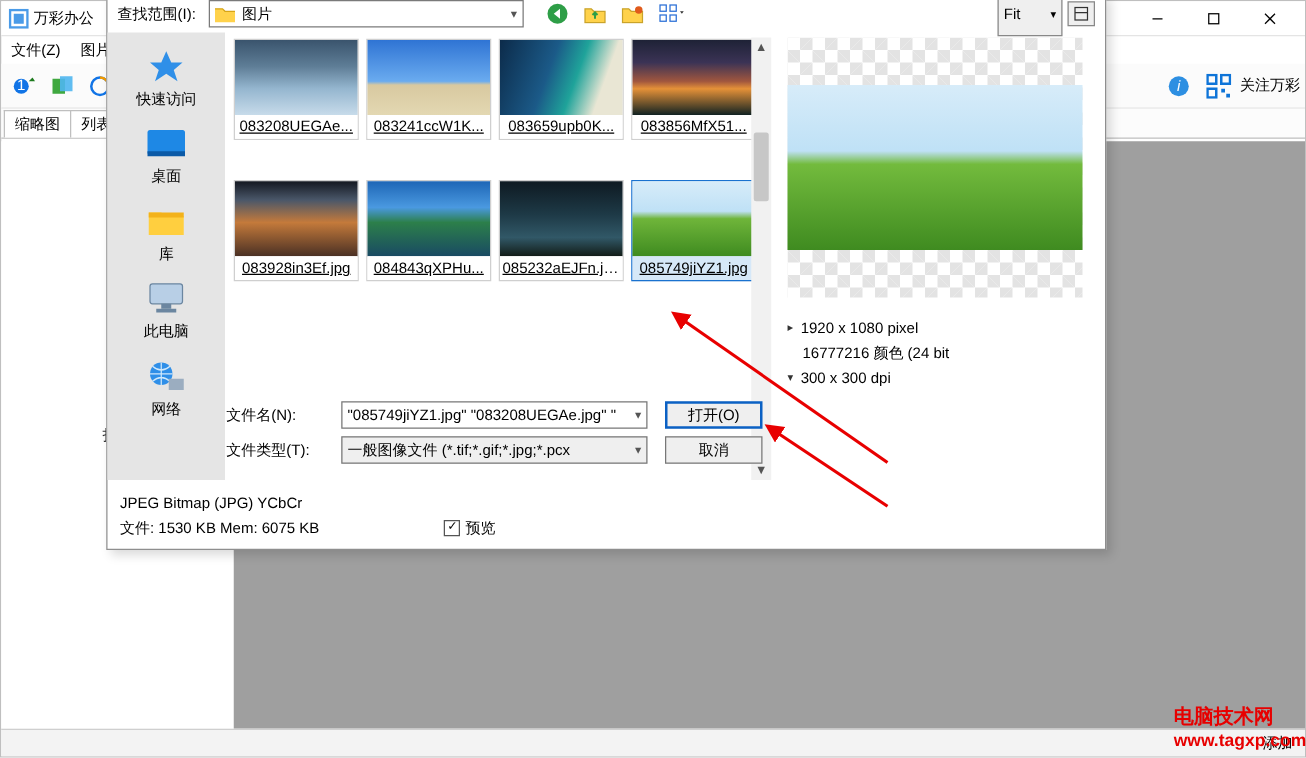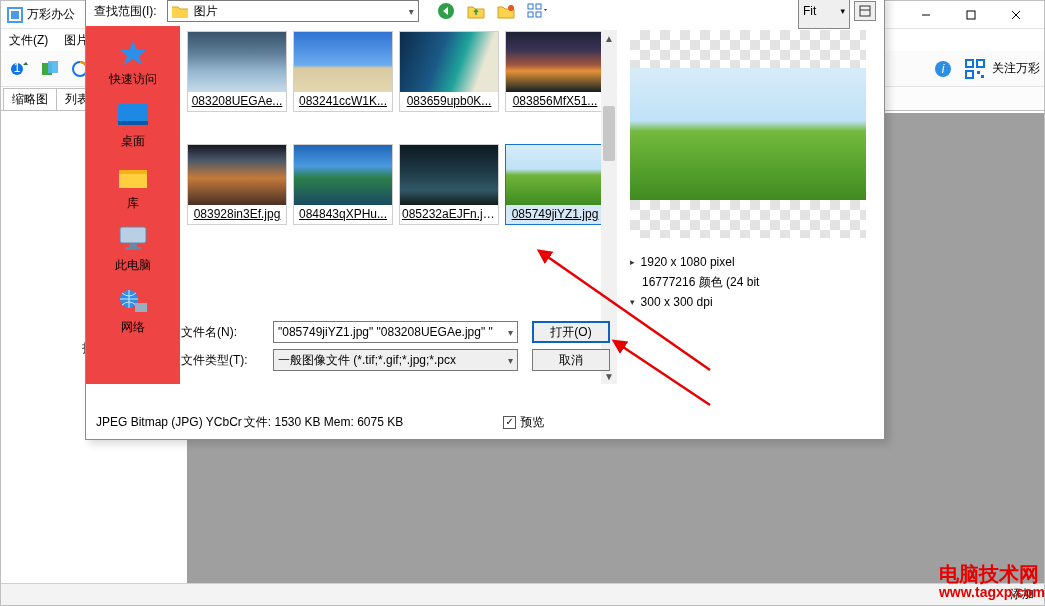--- a/index.html
+++ b/index.html
@@ -25,21 +25,21 @@
   
   .dialog{position:absolute;left:85px;top:-5px;width:800px;height:445px;background:#fff;border:1px solid #8e8e8e;box-shadow:4px 4px 8px rgba(0,0,0,.15);}
   .dlg-top{height:30px;display:flex;align-items:center;padding:4px 8px;gap:10px;}
   .lookin-lbl{white-space:nowrap;}
   .lookin-box{flex:0 0 252px;height:22px;border:1px solid #7a7a7a;background:#fff;display:flex;align-items:center;padding:0 4px;gap:6px;}
   .lookin-box .fld{width:16px;height:13px;}
   .lookin-box .arrow{margin-left:auto;font-size:10px;color:#555;}
   .navicons{display:flex;align-items:center;gap:12px;margin-left:8px;}
   .navicons span svg{display:block;}
   .dlg-body{position:absolute;left:0;top:30px;right:0;bottom:55px;display:flex;}
-  .places{width:94px;background:#ef4444;display:flex;flex-direction:column;align-items:center;gap:12px;padding-top:12px;}
+  .places{width:94px;background:#e5e5e5;display:flex;flex-direction:column;align-items:center;gap:12px;padding-top:12px;}
   .place{display:flex;flex-direction:column;align-items:center;gap:3px;color:#000;width:80px;}
   .place .pic{width:34px;height:30px;display:flex;align-items:center;justify-content:center;}
   .file-area{flex:0 0 430px;padding:4px 0 0 6px;}
   .thumb-grid{display:flex;flex-wrap:wrap;gap:8px 6px;width:428px;border:1px dotted transparent;text-decoration:underline;}
   .thumb{width:100px;border:1px solid #cfcfcf;background:#fff;display:flex;flex-direction:column;align-items:center;}
   .thumb .img{width:100%;height:60px;}
   .thumb .cap{width:100%;text-align:center;padding:2px 2px 3px;overflow:hidden;text-overflow:ellipsis;white-space:nowrap;background:#fff;}
   .thumb.sel{border:1px solid #1a72cf;background:#d6e8f8;}
   .thumb.sel .cap{background:#d6e8f8;}
   .scrollbar{position:absolute;right:267px;top:4px;bottom:0;width:16px;background:#f1f1f1;}
@@ -66,32 +66,32 @@
   .dlg-bottom{position:absolute;left:95px;right:10px;bottom:62px;}
   .frow{display:flex;align-items:center;gap:14px;margin-bottom:6px;}
   .frow .lab{width:78px;}
   .frow .combo{width:245px;height:22px;border:1px solid #777;background:#fff;display:flex;align-items:center;padding:0 4px;font-size:12px;}
   .frow .combo .ar{margin-left:auto;font-size:10px;color:#555;}
   .frow .combo.gray{background:#efefef;}
   .dbtn{width:78px;height:22px;border:1px solid #777;background:#efefef;display:flex;align-items:center;justify-content:center;}
   .dbtn.def{border:2px solid #0b61c4;}
 
   .dlg-foot{position:absolute;left:10px;bottom:8px;right:10px;display:flex;align-items:flex-end;line-height:18px;color:#000;}
-  .dlg-foot .info{display:flex;flex-direction:row;gap:2px;margin-top:28px;}
+  .dlg-foot .info{display:flex;flex-direction:column;gap:2px;margin-top:28px;}
   .chk{display:flex;align-items:center;gap:4px;margin-left:100px;}
   .chk .box{width:13px;height:13px;border:1px solid #555;display:flex;align-items:center;justify-content:center;font-size:10px;color:#000;}
 
   
   .arrow-ann{position:absolute;pointer-events:none;}
   
   
   .tag-wm{position:absolute;right:0;bottom:5px;display:flex;align-items:center;gap:8px;}
   .tag-box{background:#0b58bd;color:#fff;font-weight:900;font-size:30px;font-family:Arial;padding:2px 10px 4px;letter-spacing:2px;}
   .tag-txt{display:flex;flex-direction:column;line-height:18px;}
-  .tag-txt .l1{color:#e70000;font-size:20px;font-weight:700;}
+  .tag-txt .l1{color:#e70000;font-size:16px;font-weight:700;}
   .tag-txt .l2{color:#e70000;font-size:14px;font-weight:700;}
   
   
   .g-clouds{background:linear-gradient(#3a546d 0%,#5e7d96 35%,#95b6cf 65%,#c7dbea 100%);}
   .g-desert{background:linear-gradient(#2f74d4 0%,#6aabef 55%,#d8c9a0 60%,#e3d8b2 100%);}
   .g-coast{background:linear-gradient(110deg,#0c2b4a 0%,#1b5a88 40%,#1fa39a 60%,#e9e6d4 80%);}
   .g-sunset{background:linear-gradient(#1e2236 0%,#3b3355 30%,#a0563e 55%,#e59138 65%,#122 100%);}
   .g-mount{background:linear-gradient(#141821 0%,#4a5769 25%,#c47a3b 55%,#4a3024 100%);}
   .g-lake{background:linear-gradient(#1e66b6 0%,#4a99e0 35%,#2c7f4a 55%,#194a63 100%);}
   .g-storm{background:linear-gradient(#0e1a22 0%,#1e3a47 45%,#315867 75%,#121c17 100%);}

